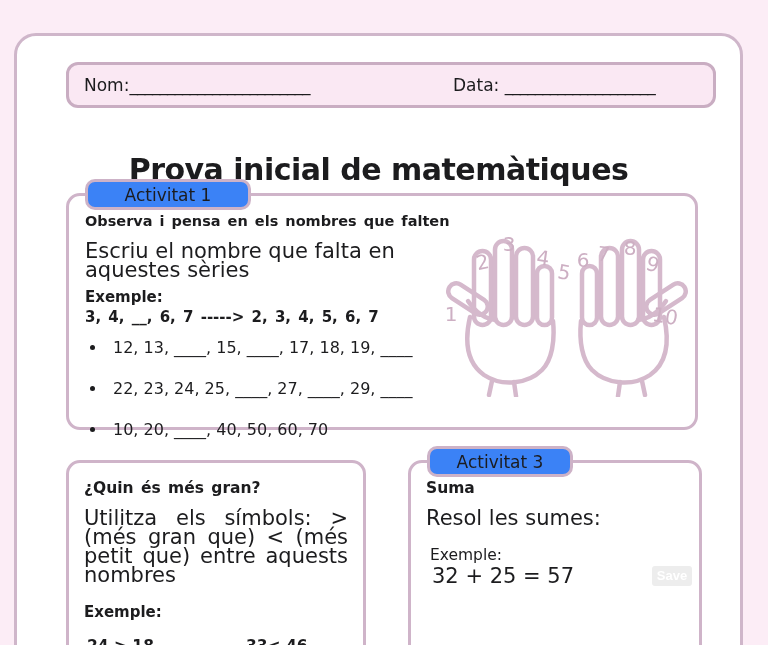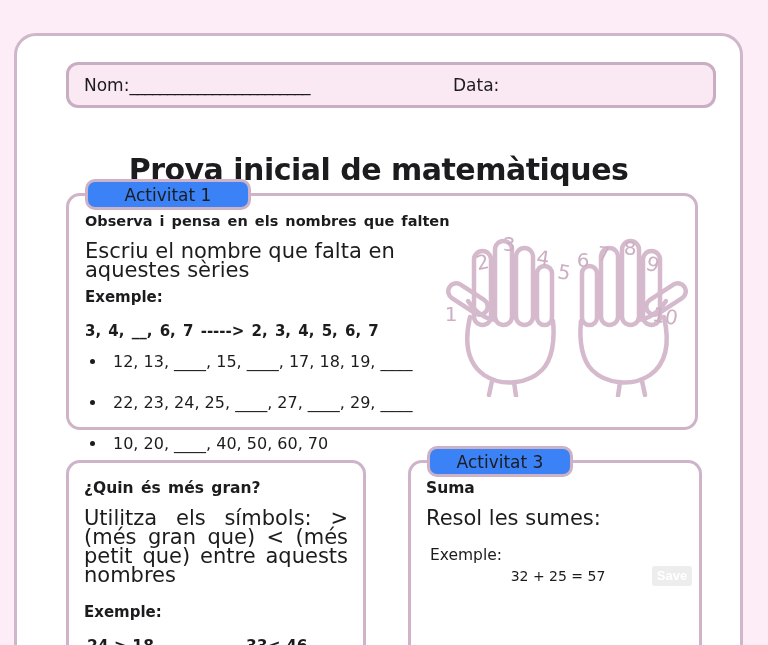--- a/index.html
+++ b/index.html
@@ -52,34 +52,34 @@
     border:3px solid #cdb2c7;
     border-radius:10px;
     display:flex; align-items:center; justify-content:center;
     font-size:17px;
   }
   .tab1 { width:166px; }
   .tab2, .tab3 { width:146px; }
   .h-bold { font-size:14.5px; font-weight:bold; word-spacing:2px; line-height:18px; }
   .body-text { font-size:21px; line-height:19px; margin-top:12px; }
   .ex-label { font-size:15px; font-weight:bold; margin-top:8px; line-height:18px; }
-  .ex-line  { font-size:15px; font-weight:bold; word-spacing:2px; margin-top:16px; line-height:18px; }
+  .ex-line  { font-size:15px; font-weight:bold; word-spacing:2px; margin-top:2px; line-height:18px; }
   .series { list-style:disc; margin:12px 0 0 22px; }
   .series li { font-size:16px; line-height:19px; margin-bottom:22px; padding-left:6px; }
   .act1-text { width:372px; }
   .hands-svg { position:absolute; left:377px; top:25px; }
   .act2 .body-text { text-align:justify; }
   .act2 .ex-label { margin-top:18px; }
   .ex-values { display:flex; font-size:15.5px; font-weight:bold; margin-top:16px; line-height:18px; padding-left:3px; }
   .ex-values .v2 { margin-left:92px; }
   .act2 .series { margin-top:14px; }
   .act2 .series li, .act3 .series li { margin-bottom:10px; }
   .act3 .plain { font-weight:normal; font-size:16px; }
   .act3 .ex-label2 { font-size:15.5px; margin-top:18px; line-height:19px; padding-left:4px; }
-  .act3 .ex-text { font-size:14px; margin-top:2px; line-height:19px; padding-left:6px;text-align:center; }
+  .act3 .ex-text { font-size:21px; margin-top:2px; line-height:19px; padding-left:6px; }
   .act3 .series { margin-top:60px; }
   .save-btn {
     position:absolute; left:652px; top:566px;
     width:40px; height:20px;
     background:#ededed;
     border:none; border-radius:3px;
     color:#ffffff;
     font-family:"Liberation Sans", sans-serif;
     font-size:13px; font-weight:bold;
     line-height:20px; text-align:center;
@@ -91,21 +91,21 @@
 <body>
 
 <div class="card">
 
   <div class="name-date">
     <span class="name-group">
       <span>Nom:</span>
         <span class="blank-line">________________________</span>
     </span>
     <span class="date-group">
-      <span>Data:</span>&nbsp;
+      <span>Data:</span>&nbsp;<span class="blank-line">____________________</span>
     </span>
   </div>
 
   <h1 class="title">Prova inicial de matemàtiques</h1>
 
   <section class="activity act1">
     <div class="tab tab1">
       <span>Activitat 1</span>
     </div>
     <div class="act1-text">

